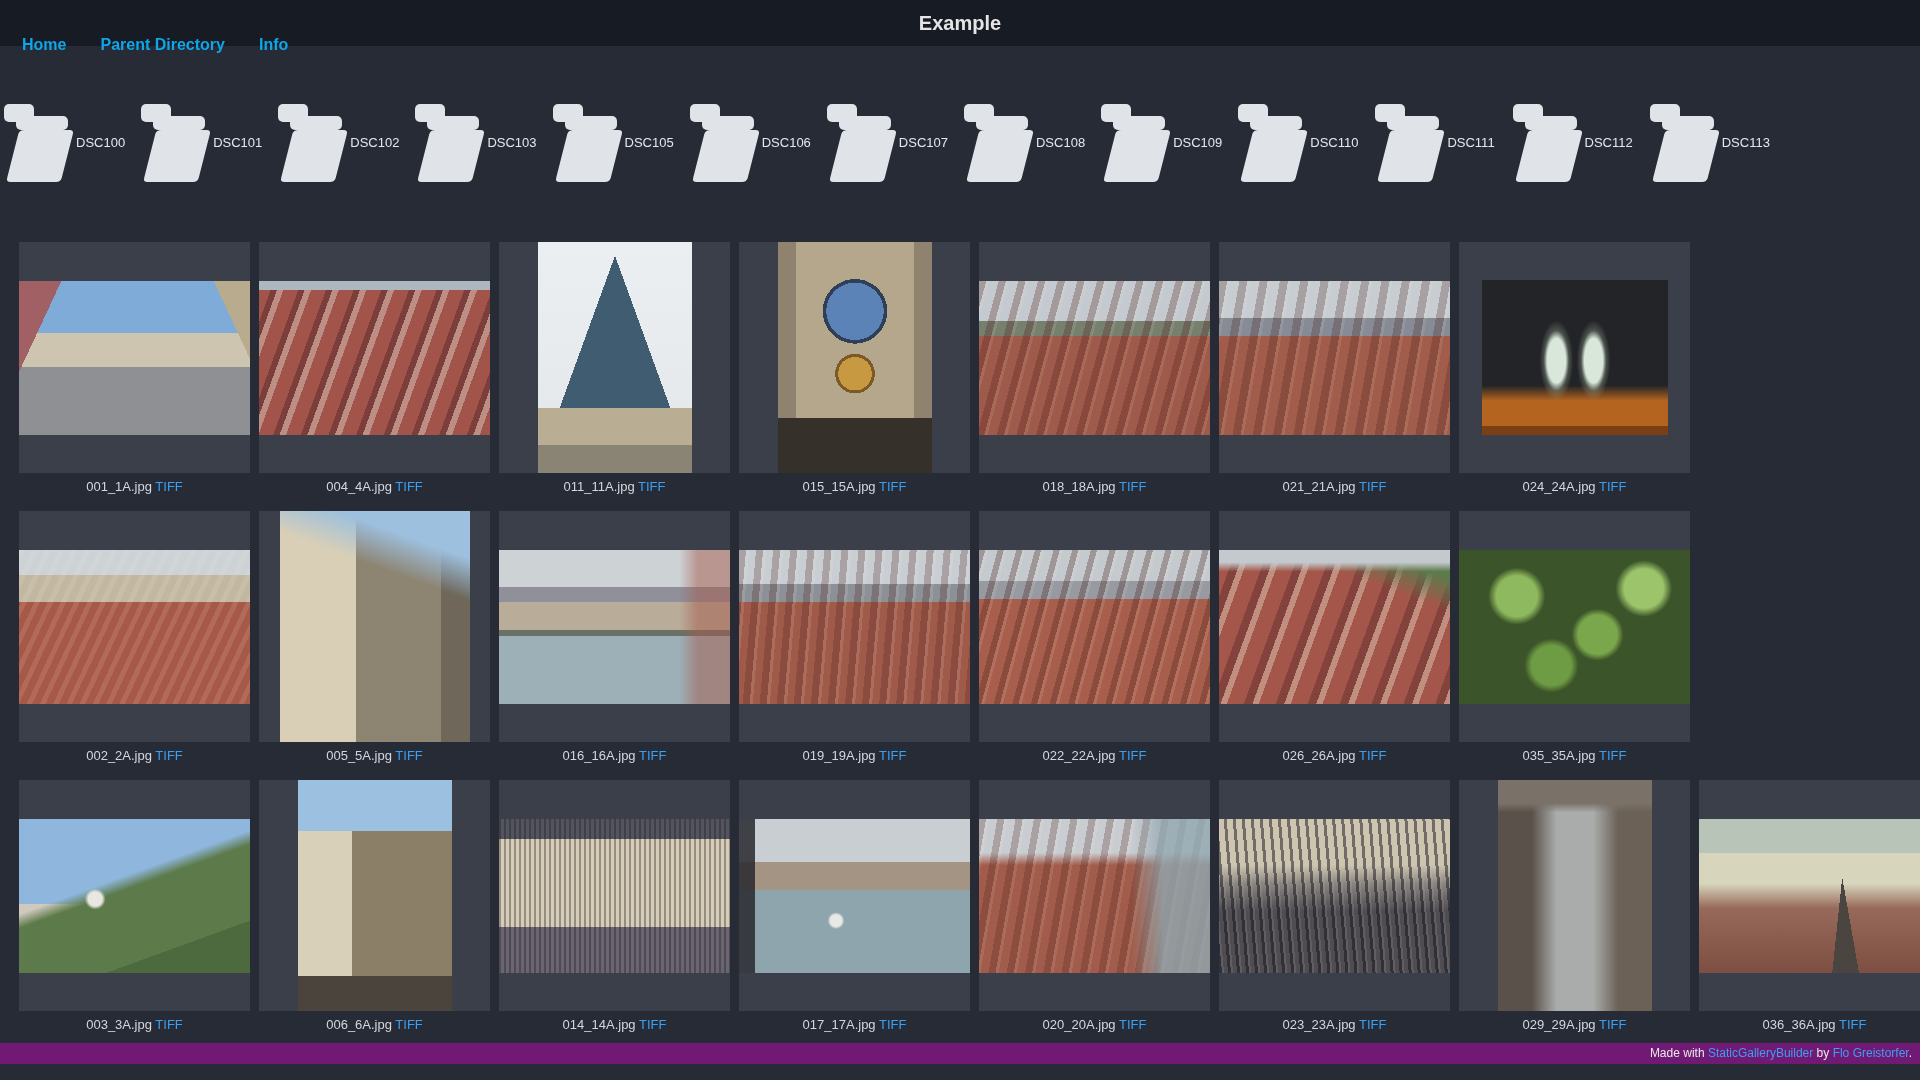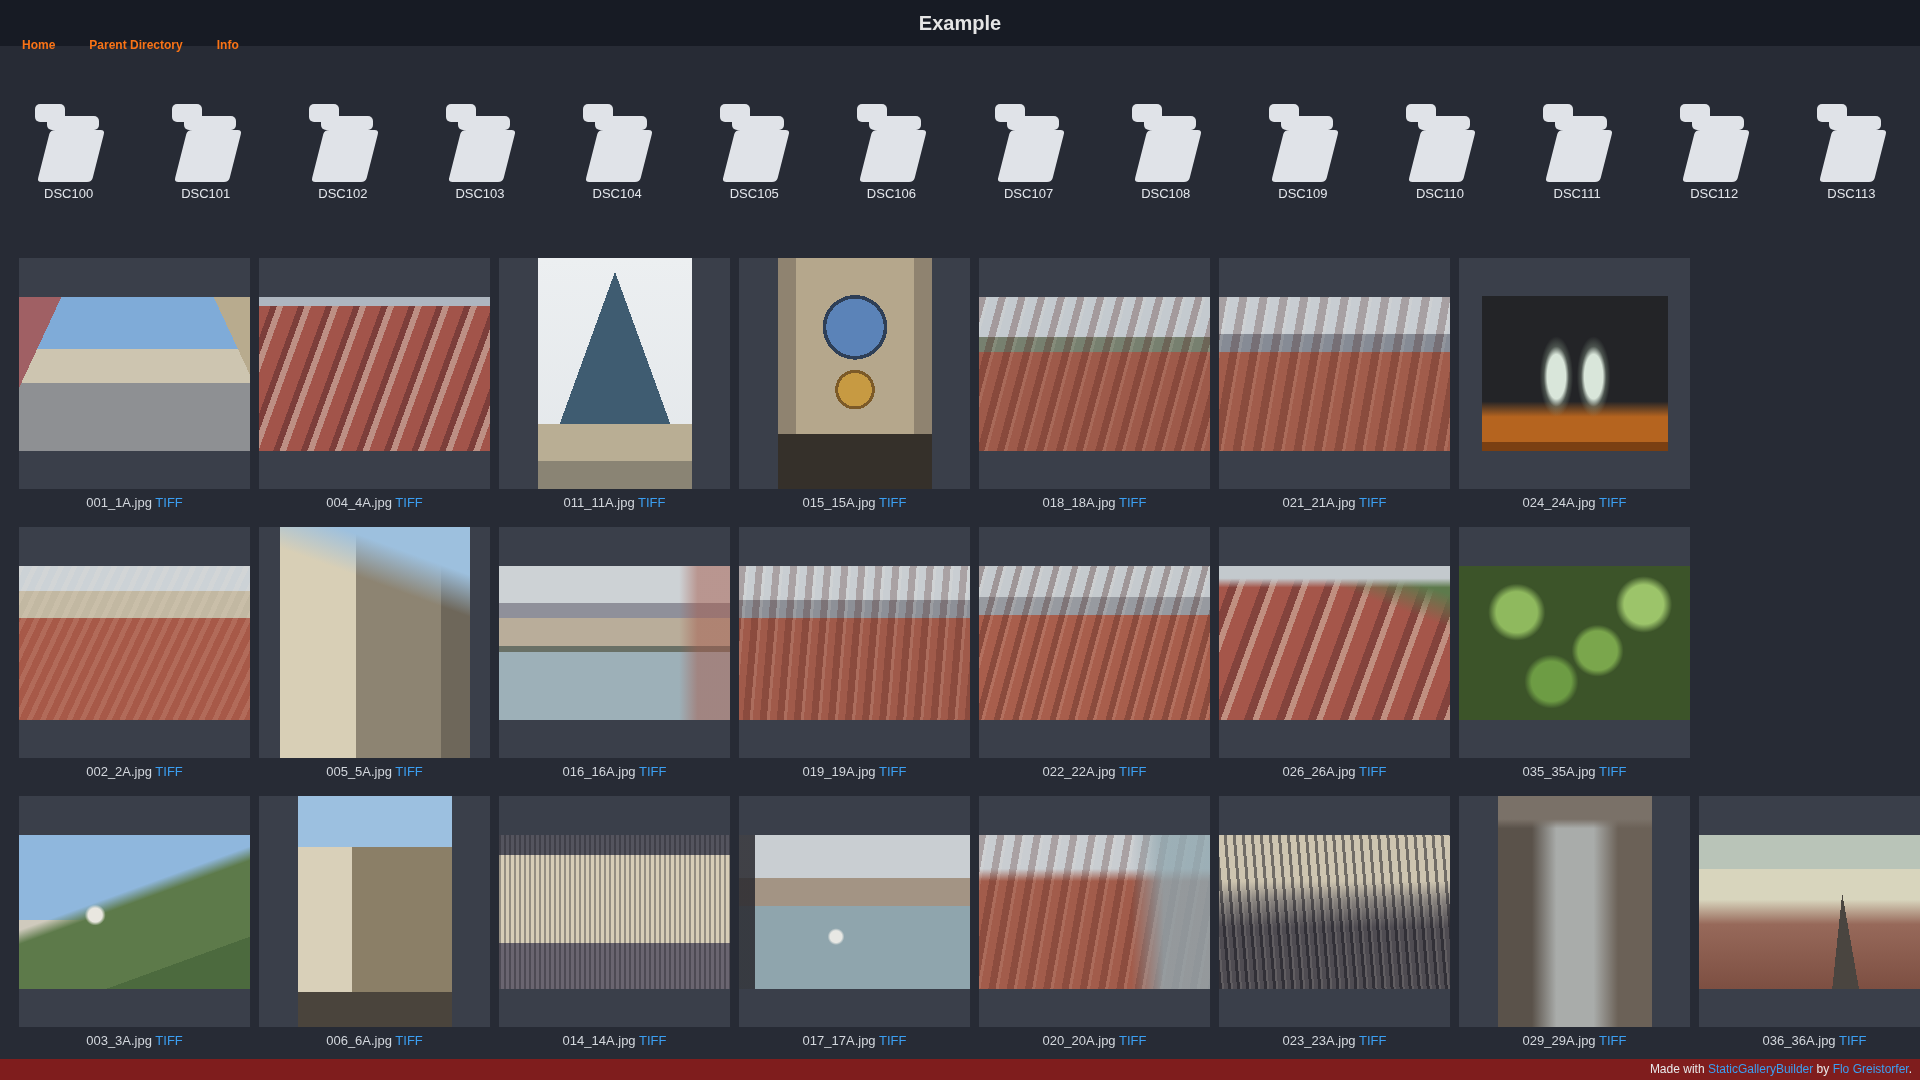--- a/index.html
+++ b/index.html
@@ -9,32 +9,32 @@
     font-family:"Liberation Sans","DejaVu Sans",sans-serif;
     color:#e8eaee;
   }
 
   
   .nav {
     position:relative; height:46px; background:#171b24;
     display:flex; align-items:center; gap:34px; padding:0 22px;
   }
   .nav a {
-    color:#f97316; text-decoration:none; font-size:12px; font-weight:700;margin-top:43px;
+    color:#0ea5e9; text-decoration:none; font-size:16px; font-weight:700;margin-top:43px;
   }
   .nav .title {
     position:absolute; left:50%; top:50%; transform:translate(-50%,-50%);
     font-size:20px; font-weight:700; color:#e5e5e5;
   }
 
   
   .folder-strip { display:flex; padding-top:54px; }
   .folder-item {
-    width:7.142857%; display:flex; flex-direction:column; align-items:center;
-    text-decoration:none; color:inherit;justify-content:space-between;
+    width:7.142857%; display:flex; flex-direction:row; align-items:center;
+    text-decoration:none; color:inherit;
   }
   .folder-item svg { width:76px; height:86px; display:block; }
   .folder-item svg * { fill:#e0e3e8; }
   .folder-label {
     display:block; margin-top:0; font-size:13px; line-height:16px; color:#e4e7ec;
   }
 
   
   .gallery { margin-top:56px; }
   .g-row { display:flex; }
@@ -143,21 +143,21 @@
     linear-gradient(180deg,#cec5b0 0 30%,#8a8580 42%,#4f4c52 60%); }
   .art-courtyard { background:
     linear-gradient(180deg,#7a7168 0 10%,rgba(122,113,104,0) 14%),
     linear-gradient(90deg,#5a524a 0 22%,#a9acaa 38% 62%,#6b6157 78%); }
   .art-dusk { background:
     conic-gradient(from 170deg at 62% 38%,#4a4540 0 16deg,rgba(0,0,0,0) 16deg),
     linear-gradient(180deg,#b9c4b8 0 22%,#d8d5bd 22% 42%,#97695a 58%,#7d4f42 100%); }
 
   
   .footer {
-    margin-top:11px; height:21px; line-height:21px; background:#7f1d1d;
+    margin-top:11px; height:21px; line-height:21px; background:#701a75;
     text-align:right; padding-right:8px; font-size:12px; color:#e8e9ea;
   }
 </style>
 </head>
 <body>
 
 <div class="nav">
   <a href="#">Home</a>
   <a href="#">Parent Directory</a>
   <a href="#">Info</a>
@@ -196,28 +196,20 @@
         <path d="M24.5 30 L69.5 30 Q74 30 72.8 34.3 L61.7 78 Q60.5 82 56 82 L10.5 82 Q6 82 7.2 77.7 L18.3 34 Q19.5 30 24.5 30 Z"></path>
       </svg>
       <span class="folder-label">DSC103</span>
     </a>
     <a href="#" class="folder-item">
       <svg viewBox="0 0 76 86">
         <rect x="4" y="4" width="30" height="18" rx="5"></rect>
         <rect x="16" y="16" width="52" height="14" rx="5"></rect>
         <path d="M24.5 30 L69.5 30 Q74 30 72.8 34.3 L61.7 78 Q60.5 82 56 82 L10.5 82 Q6 82 7.2 77.7 L18.3 34 Q19.5 30 24.5 30 Z"></path>
       </svg>
-      <span class="folder-label">DSC104</span>
-    </a>
-    <a href="#" class="folder-item">
-      <svg viewBox="0 0 76 86">
-        <rect x="4" y="4" width="30" height="18" rx="5"></rect>
-        <rect x="16" y="16" width="52" height="14" rx="5"></rect>
-        <path d="M24.5 30 L69.5 30 Q74 30 72.8 34.3 L61.7 78 Q60.5 82 56 82 L10.5 82 Q6 82 7.2 77.7 L18.3 34 Q19.5 30 24.5 30 Z"></path>
-      </svg>
       <span class="folder-label">DSC105</span>
     </a>
     <a href="#" class="folder-item">
       <svg viewBox="0 0 76 86">
         <rect x="4" y="4" width="30" height="18" rx="5"></rect>
         <rect x="16" y="16" width="52" height="14" rx="5"></rect>
         <path d="M24.5 30 L69.5 30 Q74 30 72.8 34.3 L61.7 78 Q60.5 82 56 82 L10.5 82 Q6 82 7.2 77.7 L18.3 34 Q19.5 30 24.5 30 Z"></path>
       </svg>
       <span class="folder-label">DSC106</span>
     </a>

